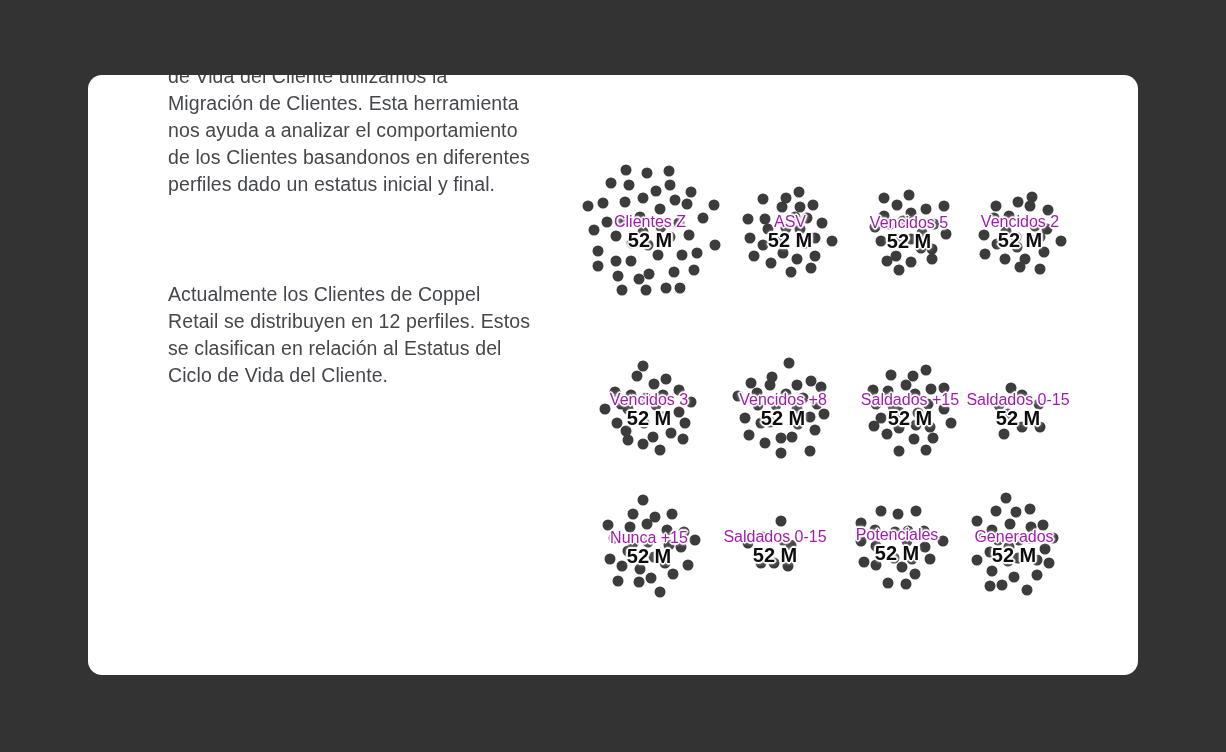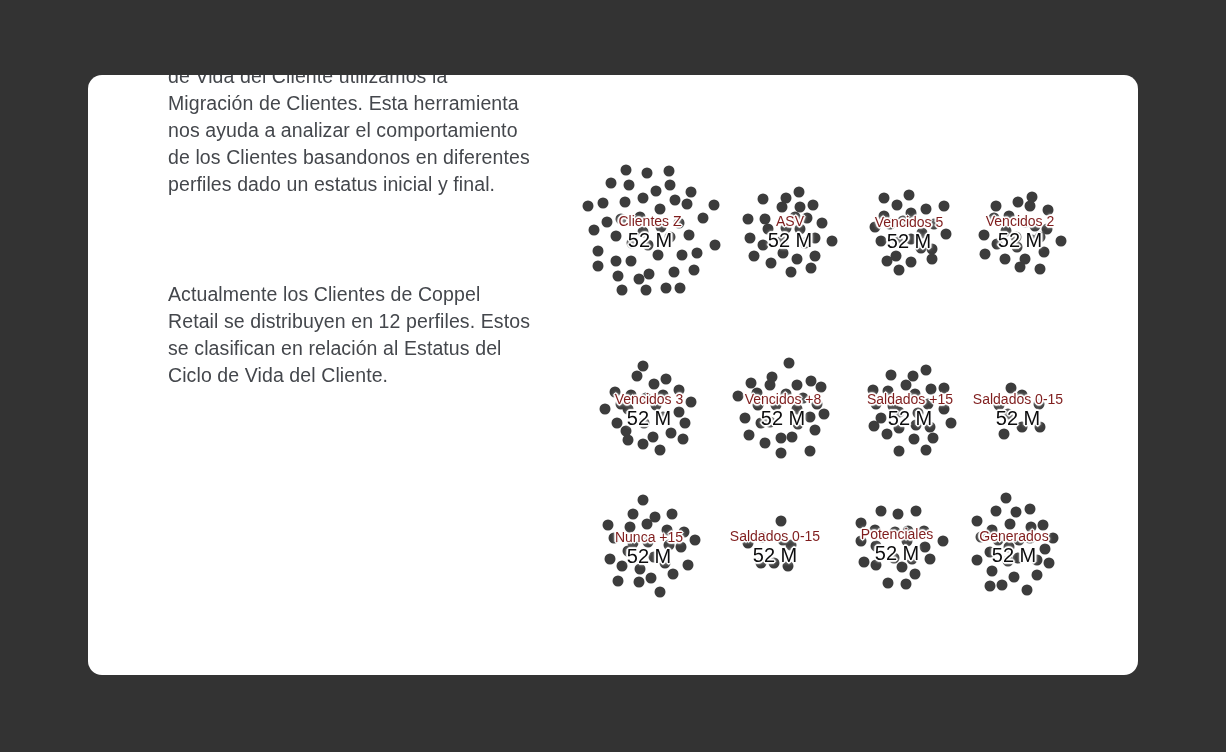--- a/index.html
+++ b/index.html
@@ -46,32 +46,32 @@
     transform: translate(-50%, -50%);
   }
   .cluster-text {
     position: absolute; left: 0; top: 0;
     transform: translate(-50%, -50%);
     display: flex; flex-direction: column; align-items: center;
     white-space: nowrap;
     text-align: center;
   }
   .cluster-label {
-    font-size: 14px;
+    font-size: 16px;
     line-height: 17px;
-    color: #7f1d1d;
+    color: #a21caf;
     text-shadow:
       -1px -1px 0 #fff, 1px -1px 0 #fff, -1px 1px 0 #fff, 1px 1px 0 #fff,
       0 -2px 1px #fff, 0 2px 1px #fff, -2px 0 1px #fff, 2px 0 1px #fff,
       0 0 4px #fff, 0 0 4px #fff;
   }
   .cluster-value {
     font-size: 20px;
     line-height: 21px;
-    font-weight: 400;
+    font-weight: 700;
     color: #0d0d0e;
     text-shadow:
       -1px -1px 0 #fff, 1px -1px 0 #fff, -1px 1px 0 #fff, 1px 1px 0 #fff,
       0 -2px 1px #fff, 0 2px 1px #fff, -2px 0 1px #fff, 2px 0 1px #fff,
       0 0 4px #fff, 0 0 4px #fff;
   }
 </style>
 </head>
 <body>
 

